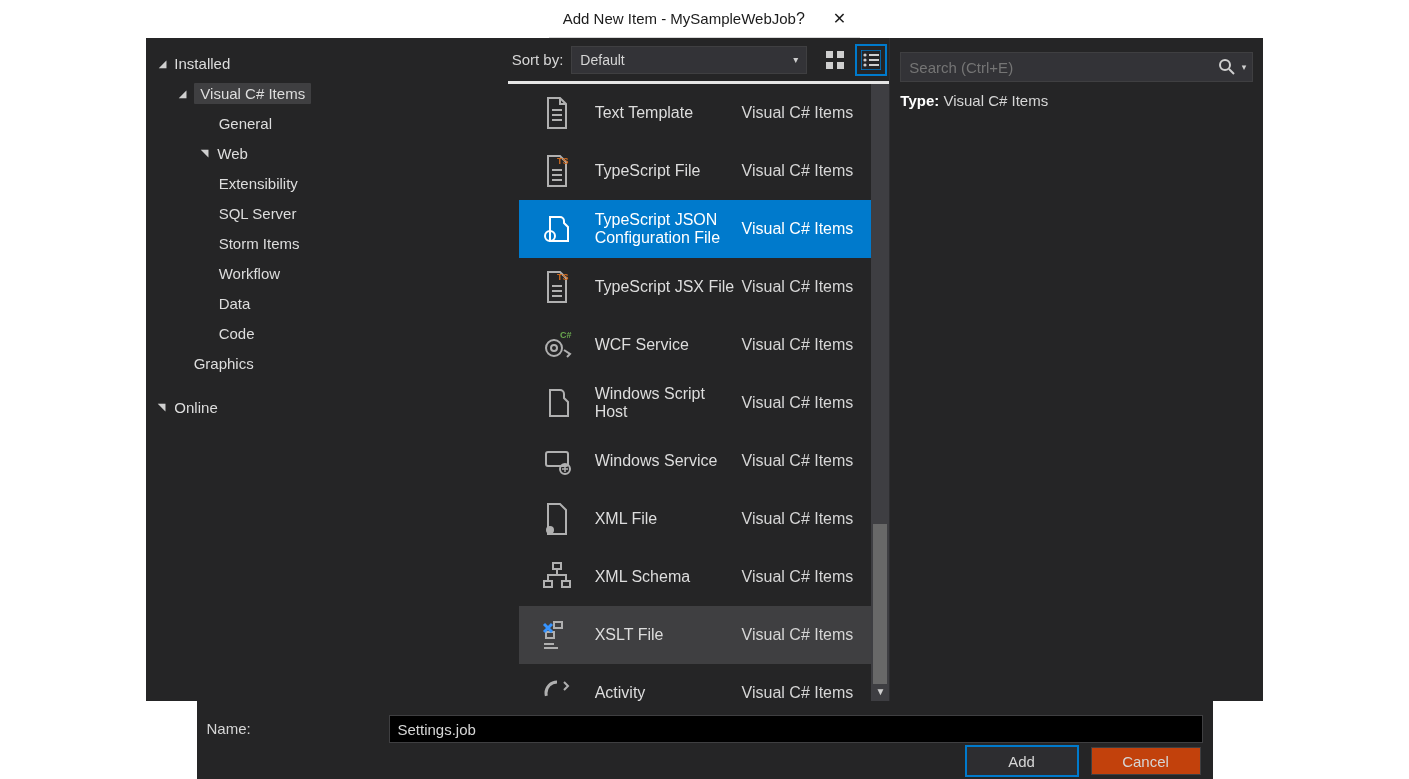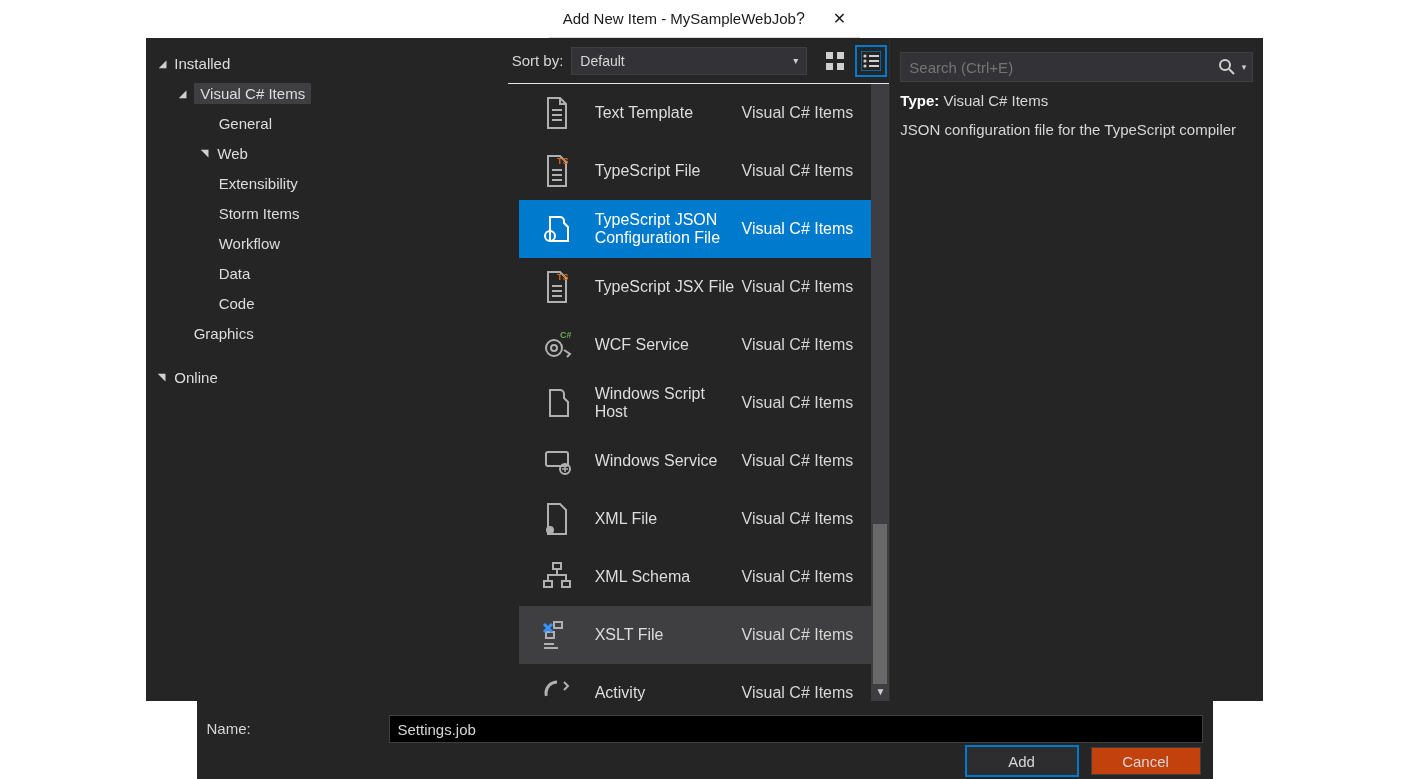--- a/index.html
+++ b/index.html
@@ -13,21 +13,21 @@
   .sidebar { width: 362px; background: #252526; padding: 10px 8px 8px 8px; font-size: 15px; }
   .tree-row { display: flex; align-items: center; height: 30px; padding-left: 5px; cursor: pointer; }
   .tree-row.expanded::before { content: "◢"; font-size: 10px; color: #cfcfcf; margin-right: 8px; }
   .tree-row.collapsed::before { content: "◤"; font-size: 10px; color: #cfcfcf; margin-right: 8px; transform: rotate(90deg); display: inline-block; }
   .tree-l1 { padding-left: 5px; }
   .tree-l2 { padding-left: 25px; }
   .tree-l3 { padding-left: 65px; }
   .tree-l2b { padding-left: 40px; }
   .tree-selected { background: #3f3f41; display: inline-block; padding: 2px 6px; border-radius: 1px; }
   .center { flex: 1; display: flex; flex-direction: column; background: #252526; min-width: 0; }
-  .toolbar { height: 46px; display: flex; align-items: center; padding: 0 4px 0 4px; gap: 8px; border-bottom: 1px solid #e5e5e5; }
+  .toolbar { height: 46px; display: flex; align-items: center; padding: 0 4px 0 4px; gap: 8px; border-bottom: 3px solid #e5e5e5; }
   .sortby-label { color: #d6d6d6; font-size: 15px; }
   .sortby-dd { flex: 0 0 auto; width: 236px; height: 28px; background: #333337; border: 1px solid #3f3f41; color: #d6d6d6; display: flex; align-items: center; justify-content: space-between; padding: 0 8px; font-size: 14px; cursor: pointer; }
   .sortby-dd .arrow { font-size: 10px; color: #cfcfcf; }
   .view-btns { display: flex; gap: 8px; margin-left: 6px; }
   .view-btn { width: 28px; height: 28px; display: flex; align-items: center; justify-content: center; cursor: pointer; }
   .view-btn.active { outline: 2px solid #007acc; }
   .view-btn svg { width: 20px; height: 20px; }
   .list-wrap { flex: 1; display: flex; min-height: 0; position: relative; }
   .list { flex: 1; overflow: hidden; position: relative; }
   .list-inner { position: absolute; top: 0; left: 11px; right: 0; }
@@ -82,20 +82,23 @@
       <div class="tree-row tree-l3">
           <span>General</span>
         </div>
       <div class="tree-row tree-l3 collapsed" style="padding-left:48px">
           <span>Web</span>
         </div>
       <div class="tree-row tree-l3">
           <span>Extensibility</span>
         </div>
       <div class="tree-row tree-l3">
+          <span>SQL Server</span>
+        </div>
+      <div class="tree-row tree-l3">
           <span>Storm Items</span>
         </div>
       <div class="tree-row tree-l3">
           <span>Workflow</span>
         </div>
       <div class="tree-row tree-l3">
           <span>Data</span>
         </div>
       <div class="tree-row tree-l3">
           <span>Code</span>
@@ -285,21 +288,20 @@
               <circle cx="7" cy="7" r="5" fill="none" stroke="#cfcfcf" stroke-width="2"></circle>
               <line x1="11" y1="11" x2="16" y2="16" stroke="#cfcfcf" stroke-width="2"></line>
             </svg>
         </span>
         <span class="chev">▾</span>
       </div>
       <div class="info-type">
         <b>Type:</b>
         <span>Visual C# Items</span>
       </div>
-      <div class="info-desc">JSON configuration file for the TypeScript compiler</div>
     </div>
   </div>
 
   <div class="footer">
     <div class="name-label">Name:</div>
     <input class="name-input" value="Settings.job" style="">
     <div class="footer-btns">
       <div class="btn primary">
           <span>Add</span>
         </div>

